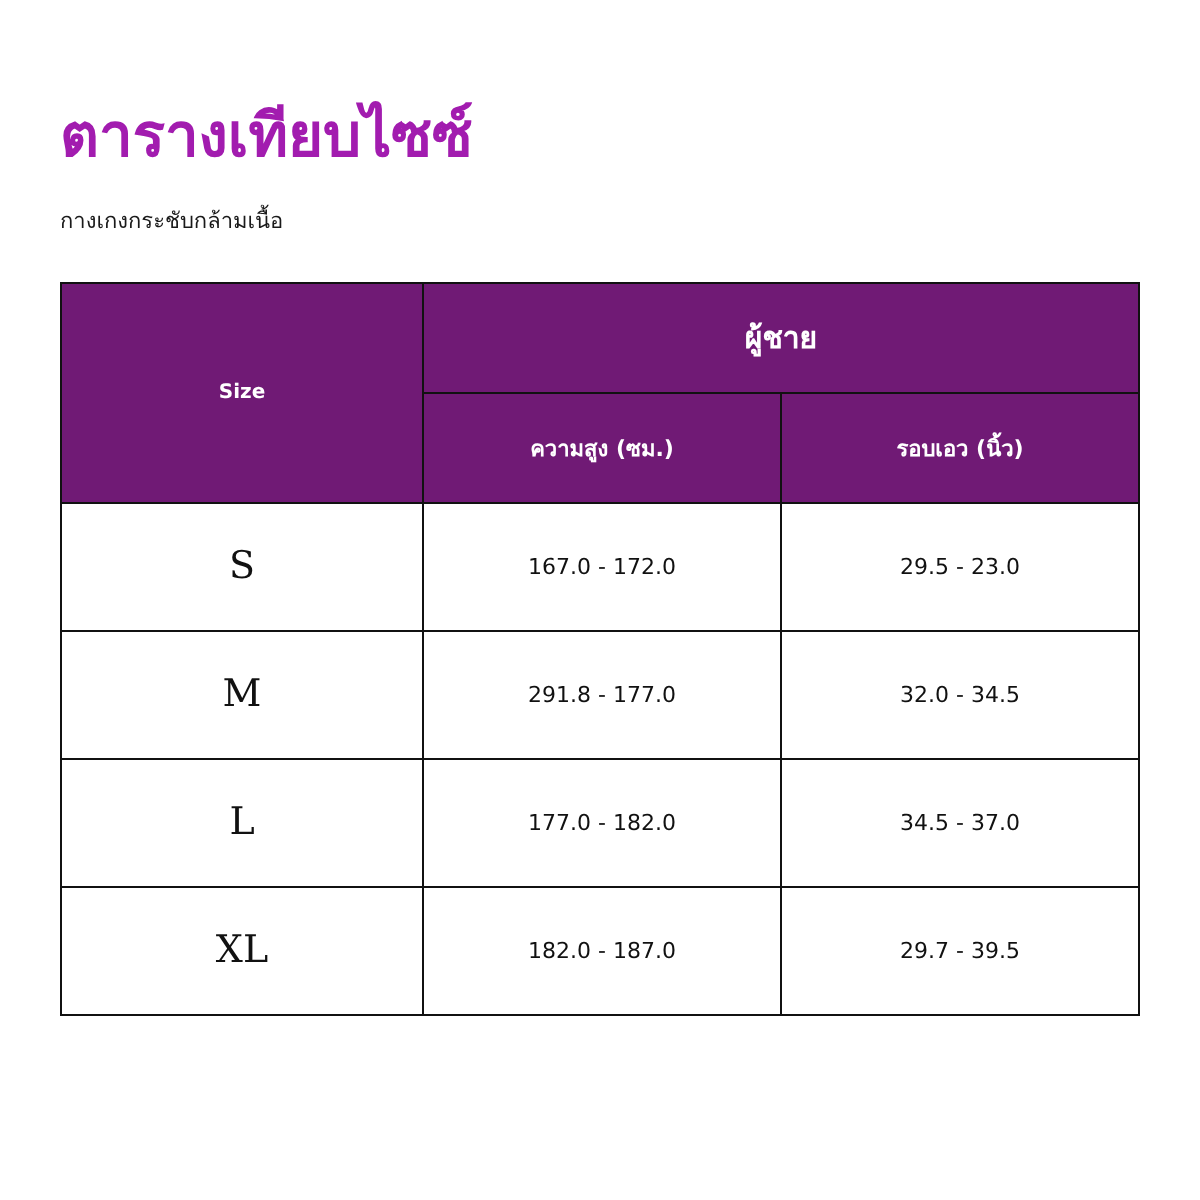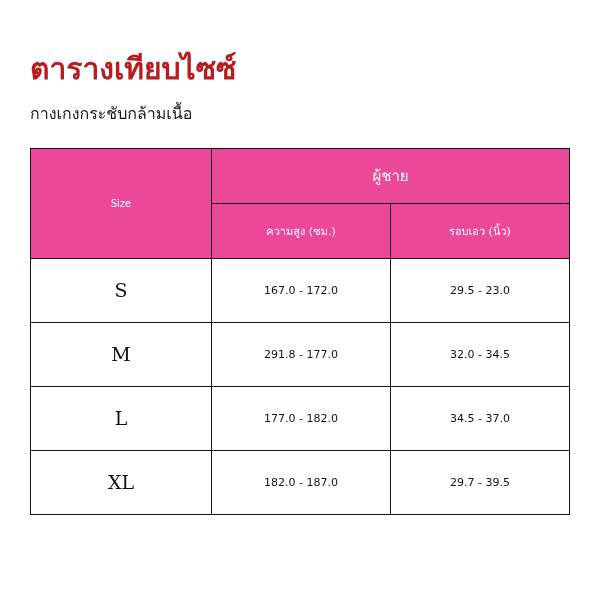--- a/index.html
+++ b/index.html
@@ -19,45 +19,45 @@
     width: 600px;
     height: 600px;
     box-sizing: border-box;
     padding: 52px 30px 0 30px;
   }
   .title {
     font-size: 30px;
     font-weight: bold;
     line-height: 1.15;
     letter-spacing: 0px;
-    color: #b91c1c;
+    color: #a21caf;
     margin: 0 0 14px 0;
   }
   .subtitle {
-    font-size: 16px;
+    font-size: 11px;
     font-weight: normal;
     color: #1a1a1a;
     margin: 0 0 22px 0;
   }
   table.size-table {
     border-collapse: collapse;
     width: 540px;
     table-layout: fixed;
   }
   table.size-table td,
   table.size-table th {
     border: 1px solid #111111;
     text-align: center;
     vertical-align: middle;
     padding: 0;
   }
   .hdr-dark {
-    background: #ec4899;
+    background: #701a75;
     color: #ffffff;
-    font-weight: normal;
+    font-weight: bold;
   }
   .cell-size-head {
     font-size: 10px;
     height: 108px;
     width: 180px;
   }
   .cell-group-head {
     font-size: 15px;
     height: 54px;
   }

